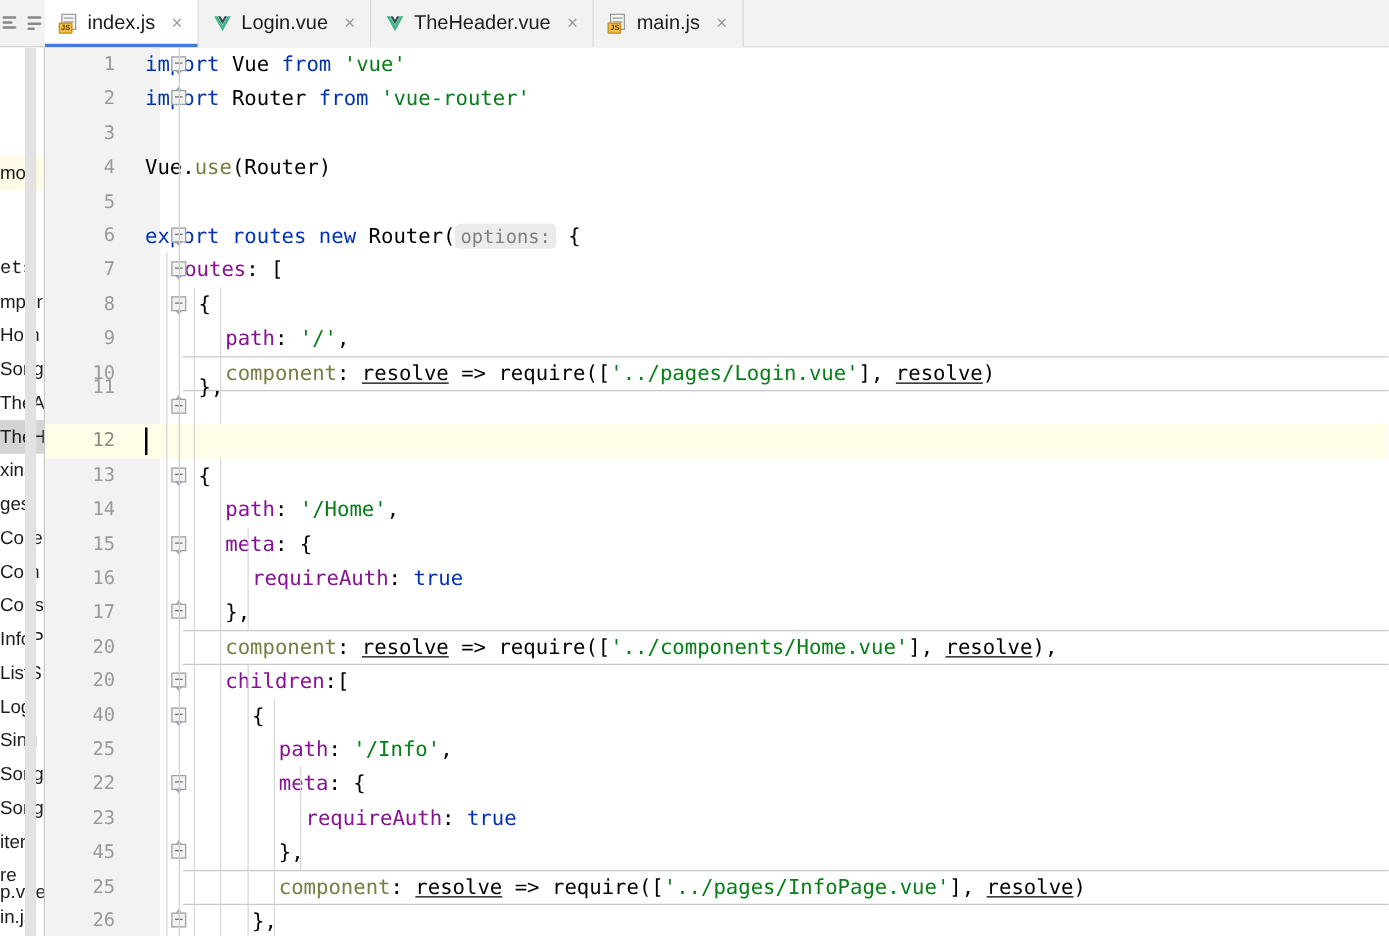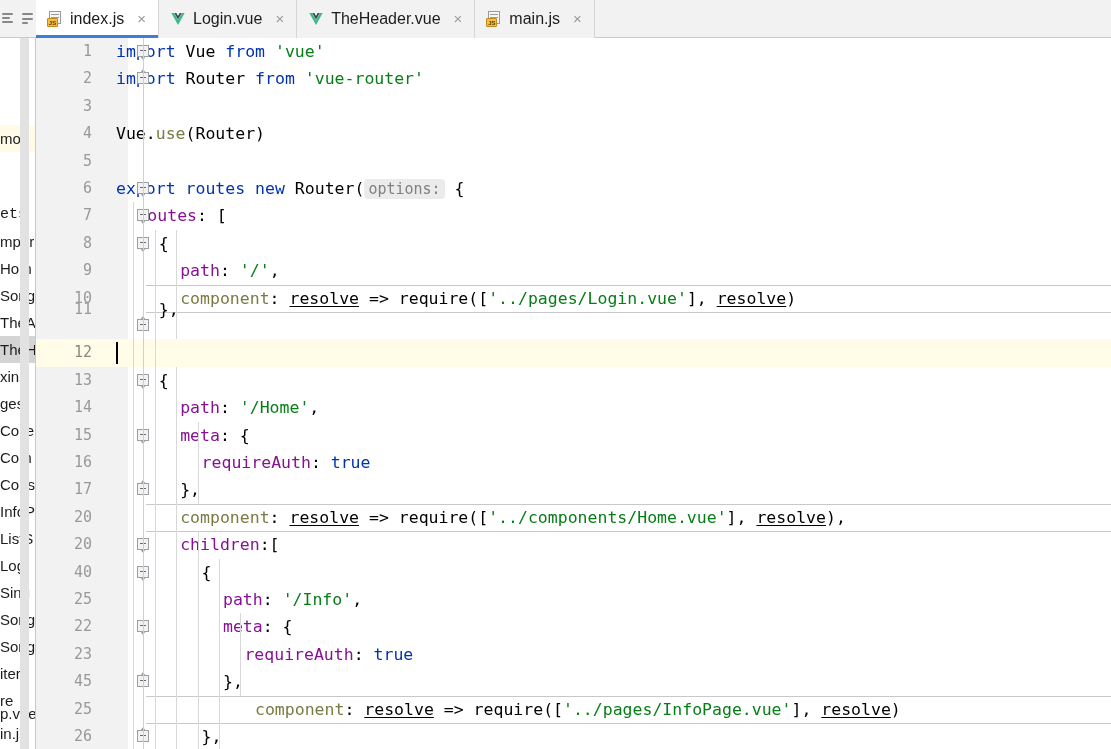--- a/index.html
+++ b/index.html
@@ -464,21 +464,21 @@
         </div>
         <div class="lrow" style="top: 630.2px;">
           <span class="lnum">45</span>
           <span class="code" style="left: 187px;"><span class="pun">},</span></span>
         </div>
         <div class="fold close" style="left: 101px; top: 637.2px;">
           <div class="box"></div>
         </div>
         <div class="lrow" style="top: 657.6px;">
           <span class="lnum">25</span>
-          <span class="code" style="left: 187px; margin-left: 32px;"><span class="fn">component</span><span class="pun">: </span><span class="u">resolve</span><span class="pun"> =&gt; </span><span class="warn">require</span><span class="pun">([</span><span class="str">'../pages/InfoPage.vue'</span><span class="pun">], </span><span class="u">resolve</span><span class="pun">)</span></span>
+          <span class="code" style="left: 187px;"><span class="fn">component</span><span class="pun">: </span><span class="u">resolve</span><span class="pun"> =&gt; </span><span class="warn">require</span><span class="pun">([</span><span class="str">'../pages/InfoPage.vue'</span><span class="pun">], </span><span class="u">resolve</span><span class="pun">)</span></span>
         </div>
         <div class="msep" style="left: 110px; top: 657.6px; width: 965px;"></div>
         <div class="msep" style="left: 110px; top: 685px; width: 965px;"></div>
         <div class="lrow" style="top: 685px;">
           <span class="lnum">26</span>
           <span class="code" style="left: 165.6px;"><span class="pun">},</span></span>
         </div>
         <div class="fold close" style="left: 101px; top: 692px;">
           <div class="box"></div>
         </div>

